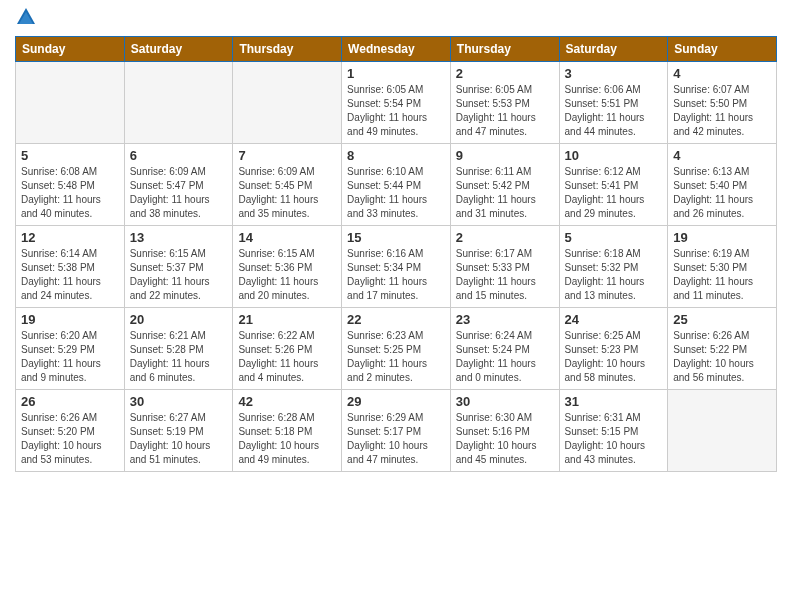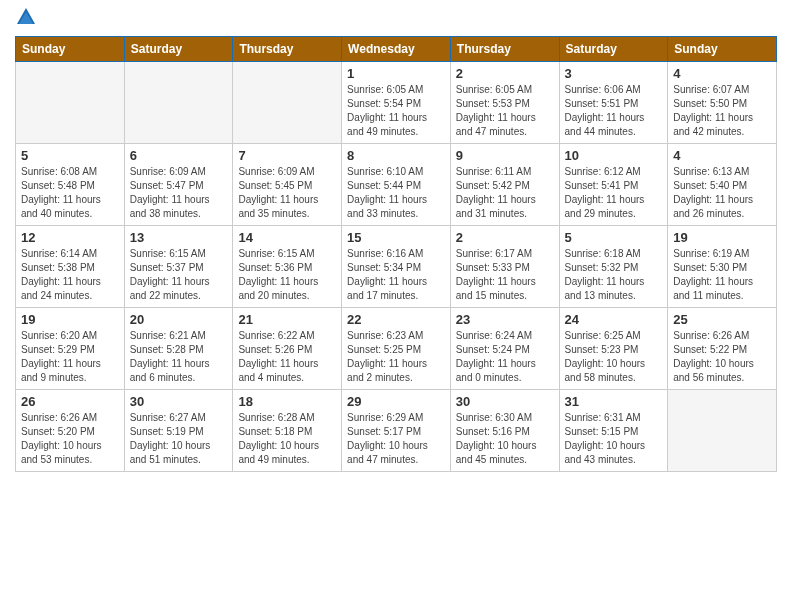--- a/index.html
+++ b/index.html
@@ -248,21 +248,21 @@
         <tr>
           <td>
             <span class="day-number">26</span>
             <div class="day-info">Sunrise: 6:26 AM<br>Sunset: 5:20 PM<br>Daylight: 10 hours<br>and 53 minutes.</div>
           </td>
           <td>
             <span class="day-number">30</span>
             <div class="day-info">Sunrise: 6:27 AM<br>Sunset: 5:19 PM<br>Daylight: 10 hours<br>and 51 minutes.</div>
           </td>
           <td>
-            <span class="day-number">18</span>
+            <span class="day-number">42</span>
             <div class="day-info">Sunrise: 6:28 AM<br>Sunset: 5:18 PM<br>Daylight: 10 hours<br>and 49 minutes.</div>
           </td>
           <td>
             <span class="day-number">29</span>
             <div class="day-info">Sunrise: 6:29 AM<br>Sunset: 5:17 PM<br>Daylight: 10 hours<br>and 47 minutes.</div>
           </td>
           <td>
             <span class="day-number">30</span>
             <div class="day-info">Sunrise: 6:30 AM<br>Sunset: 5:16 PM<br>Daylight: 10 hours<br>and 45 minutes.</div>
           </td>

